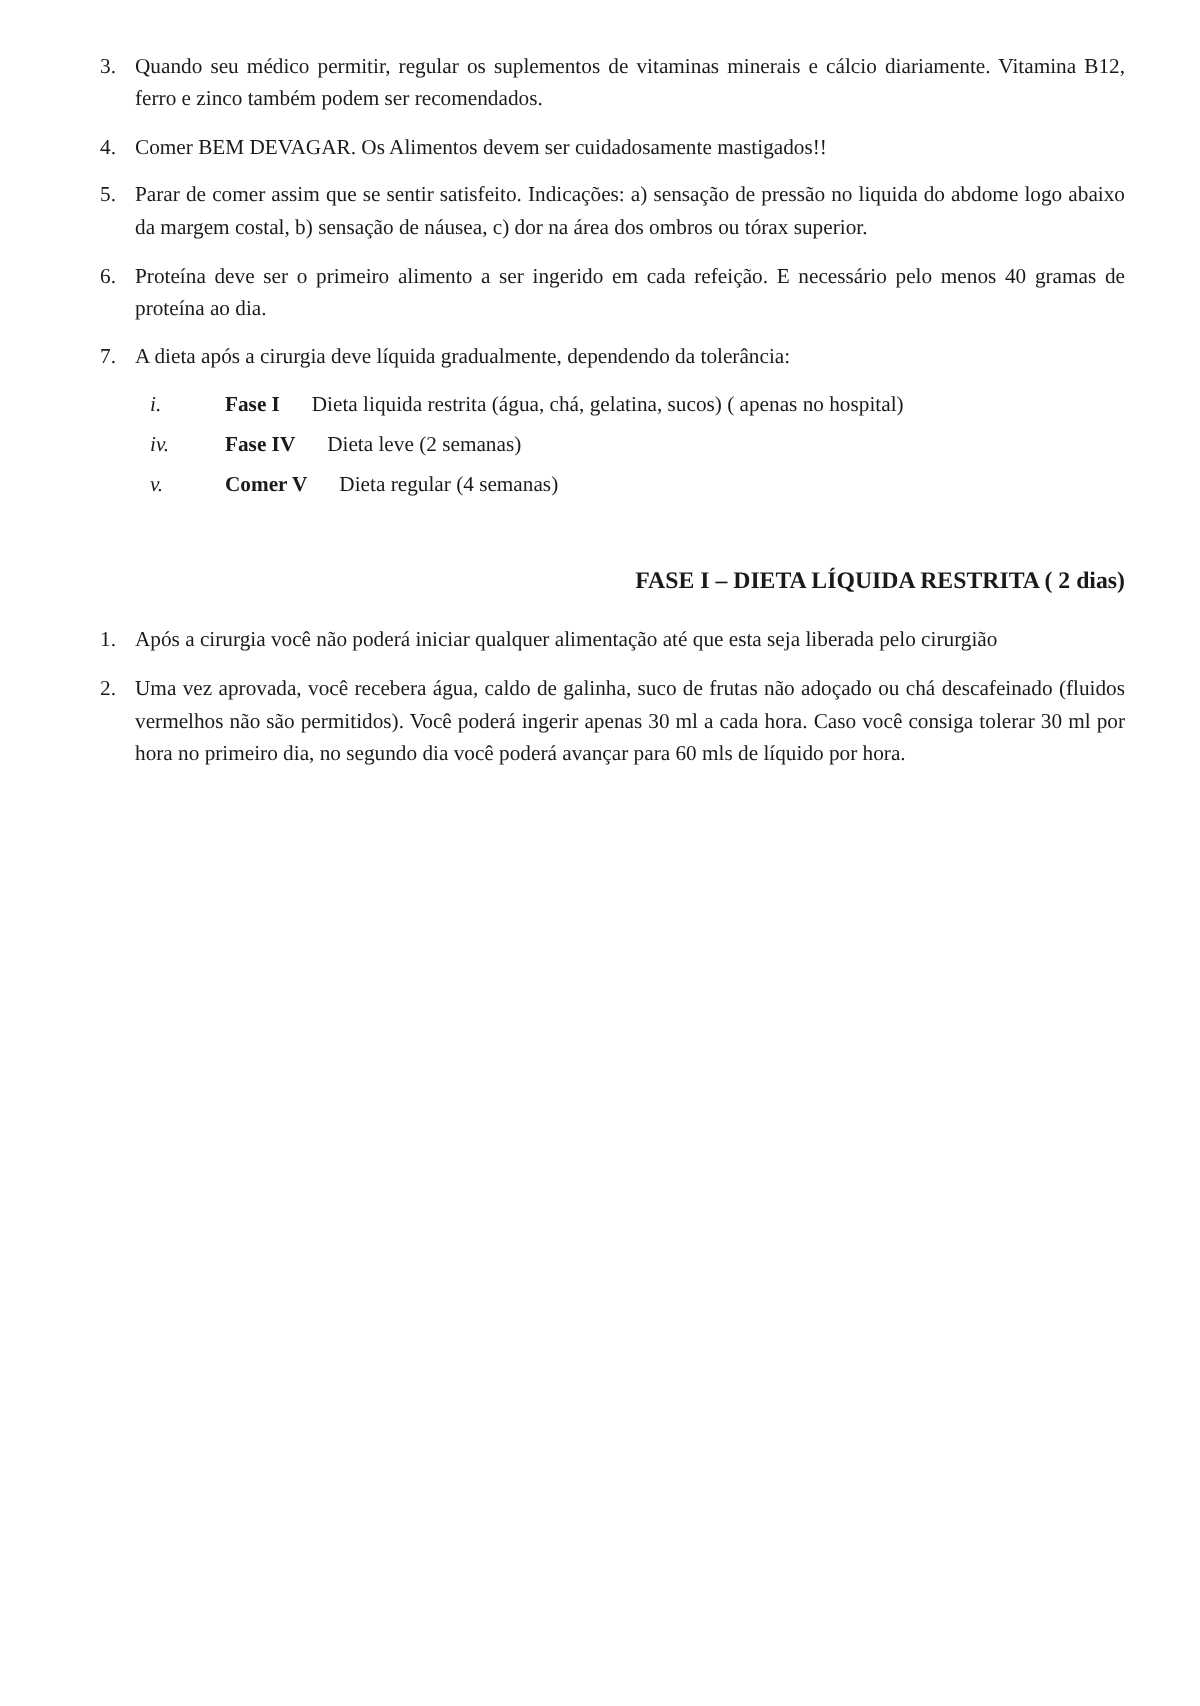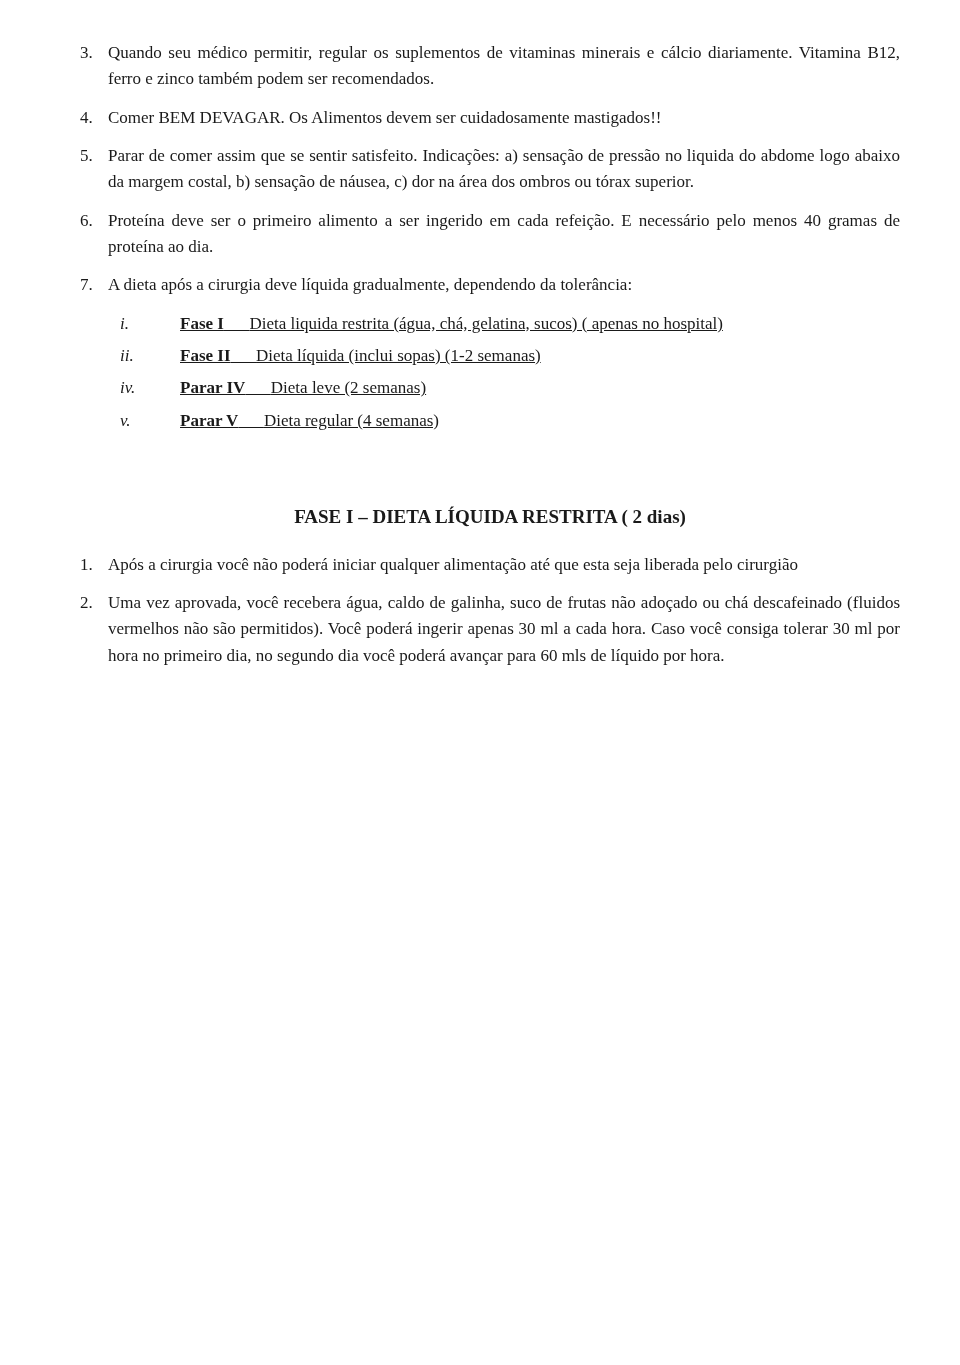--- a/index.html
+++ b/index.html
@@ -48,29 +48,28 @@
       text-align: justify;
     }
 
     .sub-item-label {
       min-width: 60px;
       font-style: italic;
     }
 
     .sub-item-text {
       flex: 1;
-      text-decoration: underline;
     }
 
     .phase-heading {
       font-size: 19px;
       font-weight: bold;
-      margin-top: 68px;
+      margin-top: 48px;
       margin-bottom: 20px;
-      text-align: center;
+      text-align: right;
     }
 
     .phase-items {
       margin-top: 8px;
     }
   </style>
 </head>
 <body>
 
 <div class="content-wrapper">
@@ -102,39 +101,33 @@
 
   <div class="sub-list">
 
     <div class="sub-item">
       <span class="sub-item-label">i.</span>
       <span class="sub-item-text">
         <strong>Fase I</strong>&nbsp;&nbsp;&nbsp;&nbsp;&nbsp;&nbsp;<span>Dieta liquida restrita (água, chá, gelatina, sucos) ( apenas no hospital)</span>
       </span>
     </div>
 
-    <div class="sub-item">
-      <span class="sub-item-label">ii.</span>
-      <span class="sub-item-text">
-        <strong>Fase II</strong>&nbsp;&nbsp;&nbsp;&nbsp;&nbsp;&nbsp;<span>Dieta líquida (inclui sopas) (1-2 semanas)</span>
-      </span>
-    </div>
 
 
     <div class="sub-item">
       <span class="sub-item-label">iv.</span>
       <span class="sub-item-text">
-        <strong>Parar IV</strong>&nbsp;&nbsp;&nbsp;&nbsp;&nbsp;&nbsp;<span>Dieta leve (2 semanas)</span>
+        <strong>Fase IV</strong>&nbsp;&nbsp;&nbsp;&nbsp;&nbsp;&nbsp;<span>Dieta leve (2 semanas)</span>
       </span>
     </div>
 
     <div class="sub-item">
       <span class="sub-item-label">v.</span>
       <span class="sub-item-text">
-        <strong>Parar V</strong>&nbsp;&nbsp;&nbsp;&nbsp;&nbsp;&nbsp;<span>Dieta regular (4 semanas)</span>
+        <strong>Comer V</strong>&nbsp;&nbsp;&nbsp;&nbsp;&nbsp;&nbsp;<span>Dieta regular (4 semanas)</span>
       </span>
     </div>
 
   </div>
 
   <div class="phase-heading">FASE I – DIETA LÍQUIDA RESTRITA  ( 2 dias)</div>
 
   <div class="phase-items">
 
     <div class="numbered-item">

